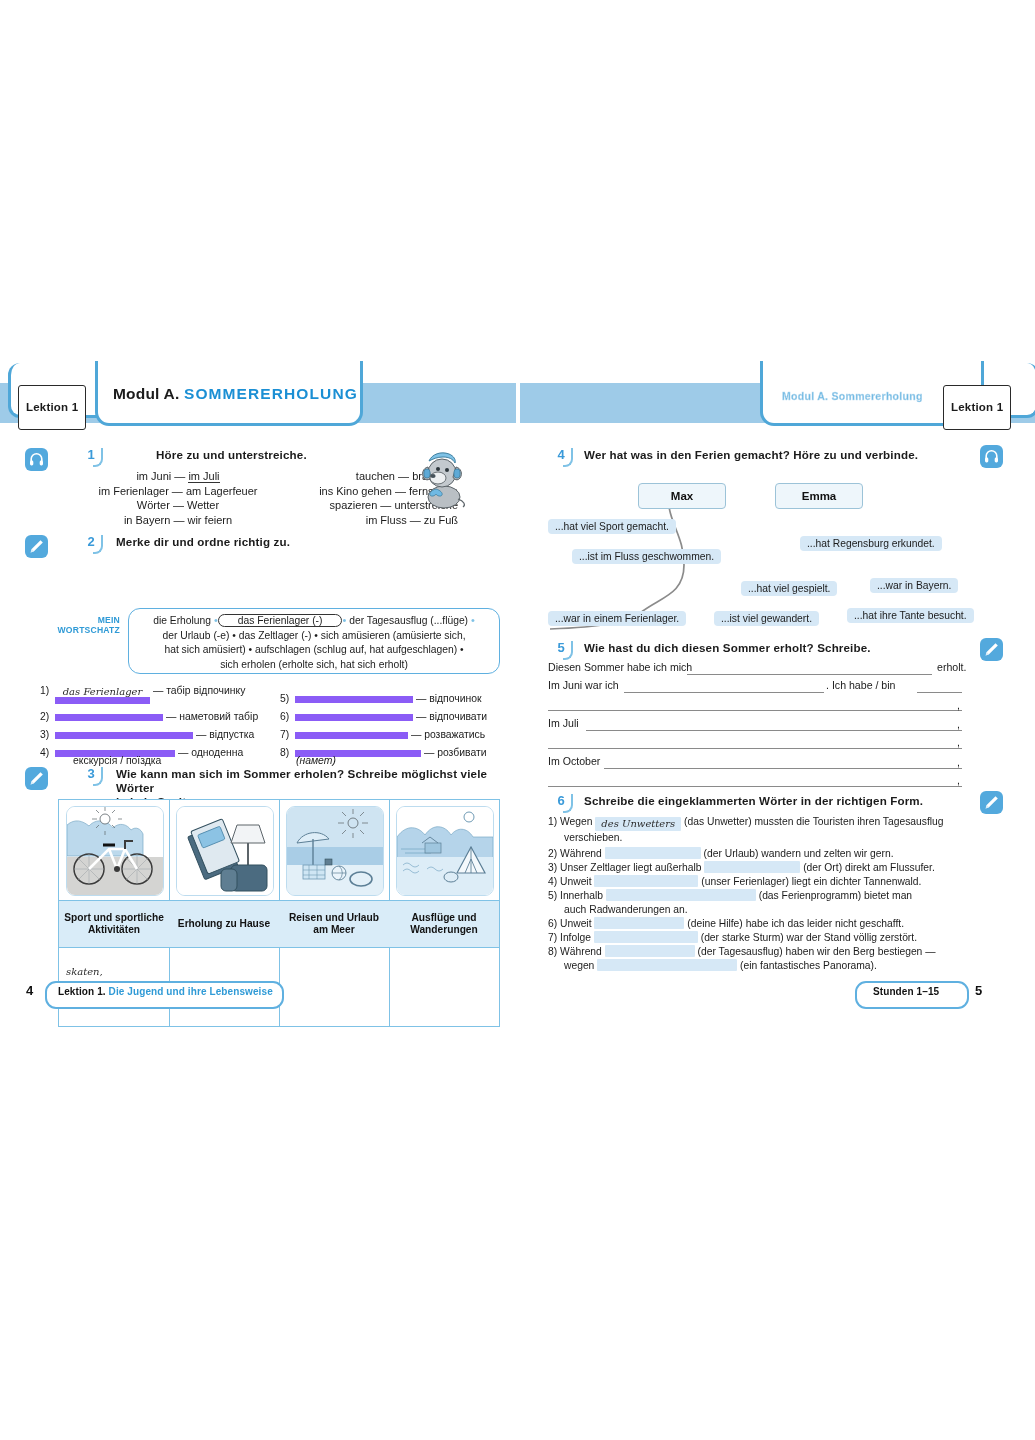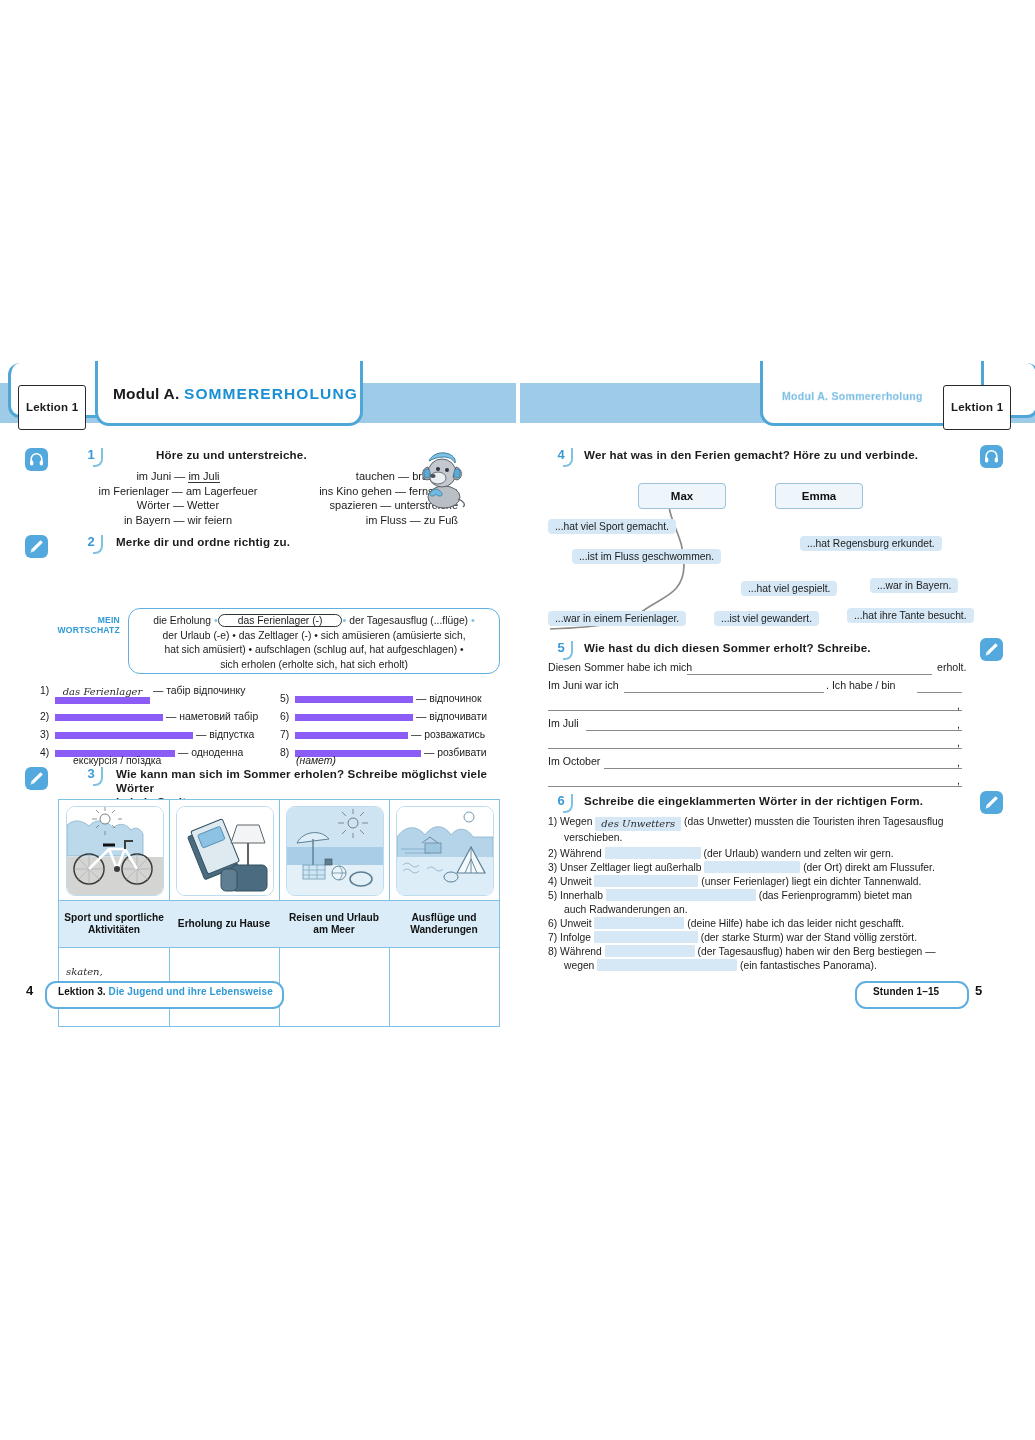--- a/index.html
+++ b/index.html
@@ -469,21 +469,21 @@
         <span style="margin-left:16px;">wegen</span>
         <span class="gap" style="width:140px;"></span>
         <span>(ein fantastisches Panorama).</span>
       </div>
     </div>
   </div>
 
   <div class="foot foot-l"></div>
   <div class="footnum footnum-l">4</div>
   <div class="foottxt foottxt-l">
-    <span>Lektion 3.</span>
+    <span>Lektion 1.</span>
     <span class="blue">Die Jugend und ihre Lebensweise</span>
   </div>
 
   <div class="foot foot-r"></div>
   <div class="foottxt foottxt-r">Stunden 1–15</div>
   <div class="footnum footnum-r">5</div>
 
 </div>
 
 </body></html>

